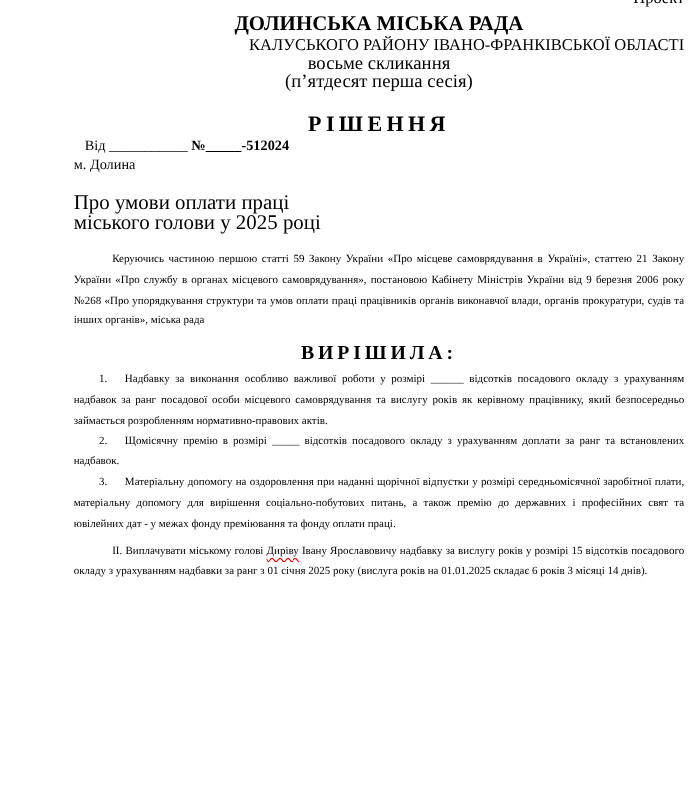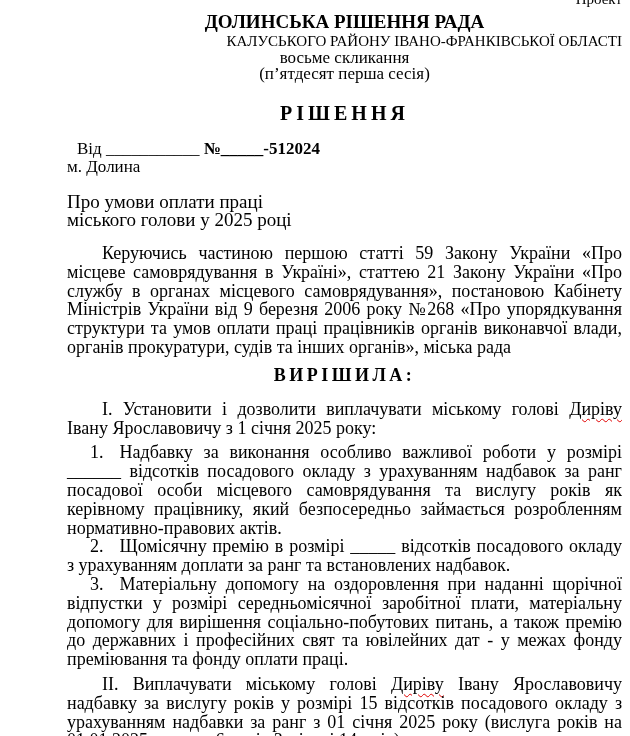--- a/index.html
+++ b/index.html
@@ -26,26 +26,26 @@
     font-size: 19px; line-height: 23px;
     margin-top: 2px;
   }
   .subtitle { text-align: right; font-size: 15px; line-height: 17px; }
   .small    { text-align: center; font-size: 17px; line-height: 16px; }
   .doc-type {
     text-align: center; font-weight: bold;
     font-size: 20px; letter-spacing: 4px; line-height: 20px;
     margin-top: 21px;
   }
-  .meta { margin-top: 17px; font-size: 17px; line-height: 18px; }
+  .meta { font-size: 13px; line-height: 18px; }
   .meta-line1 { padding-left: 10px; }
   .bold { font-weight: bold; }
   .subject { margin-top: 17px; font-size: 19px; line-height: 18px; }
   .para {
-    font-size: 18px; line-height: 18.8px;
+    font-size: 10px; line-height: 18.8px;
     text-align: justify;
   }
   .indent { text-indent: 35px; }
   .preamble { margin-top: 15px; }
   .resolved {
     text-align: center; font-weight: bold;
     font-size: 18px; letter-spacing: 3.5px; line-height: 19px;
     margin-top: 9px;
   }
   .sec-intro { margin-top: 15px; }
@@ -59,21 +59,21 @@
     text-underline-offset: 3px;
   }
 </style>
 </head>
 <body>
 
 <div class="page">
 
   <div class="draft">Проект</div>
 
-  <div class="title">ДОЛИНСЬКА РІШЕННЯ РАДА</div>
+  <div class="title">ДОЛИНСЬКА МІСЬКА РАДА</div>
   <div class="subtitle">КАЛУСЬКОГО РАЙОНУ ІВАНО-ФРАНКІВСЬКОЇ ОБЛАСТІ</div>
   <div class="small">восьме скликання</div>
   <div class="small">(п’ятдесят перша сесія)</div>
 
   <div class="doc-type">РІШЕННЯ</div>
 
   <div class="meta">
     <div class="meta-line1">
       <span>Від </span><span>___________ </span><span class="bold">№_____-512024</span>
     </div>
@@ -82,21 +82,20 @@
 
   <div class="subject">
     <div>Про умови оплати праці</div>
     <div>міського голови у 2025 році</div>
   </div>
 
   <p class="para indent preamble">Керуючись частиною першою статті 59 Закону України «Про місцеве самоврядування в Україні», статтею 21 Закону України «Про службу в органах місцевого самоврядування», постановою Кабінету Міністрів України від 9 березня 2006 року №268 «Про упорядкування структури та умов оплати праці працівників органів виконавчої влади, органів прокуратури, судів та інших органів»,  міська рада</p>
 
   <div class="resolved">ВИРІШИЛА:</div>
 
-  <p class="para indent sec-intro"><span>І. Установити і дозволити виплачувати міському голові </span><span class="misspell">Диріву</span><span> Івану Ярославовичу з 1 січня 2025 року:</span></p>
 
   <div class="items">
     <p class="para item"><span class="num">1.</span><span>Надбавку за виконання особливо важливої роботи у розмірі ______ відсотків посадового окладу з урахуванням надбавок за ранг посадової особи місцевого самоврядування та вислугу років як керівному працівнику, який безпосередньо займається розробленням нормативно-правових актів.</span></p>
     <p class="para item"><span class="num">2.</span><span>Щомісячну премію в розмірі _____ відсотків посадового окладу з урахуванням доплати за ранг та встановлених надбавок.</span></p>
     <p class="para item"><span class="num">3.</span><span>Матеріальну допомогу на оздоровлення при наданні щорічної відпустки у розмірі середньомісячної заробітної плати, матеріальну допомогу для вирішення соціально-побутових питань, а також премію до державних і професійних свят та ювілейних дат - у межах фонду преміювання та фонду оплати праці.</span></p>
   </div>
 
   <p class="para indent sec2"><span>ІІ. Виплачувати міському голові </span><span class="misspell">Диріву</span><span> Івану Ярославовичу надбавку за вислугу років у розмірі 15 відсотків посадового окладу з урахуванням надбавки за ранг з 01 січня 2025 року (вислуга років на 01.01.2025 складає 6 років 3 місяці 14 днів).</span></p>
 
 </div>

